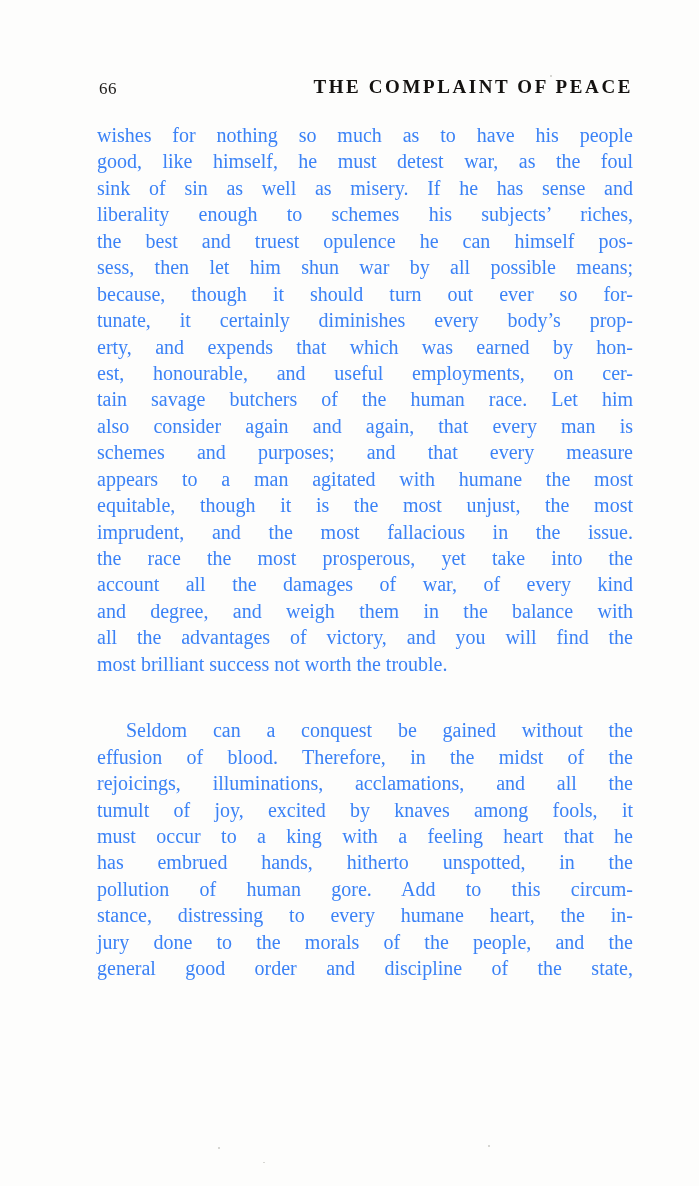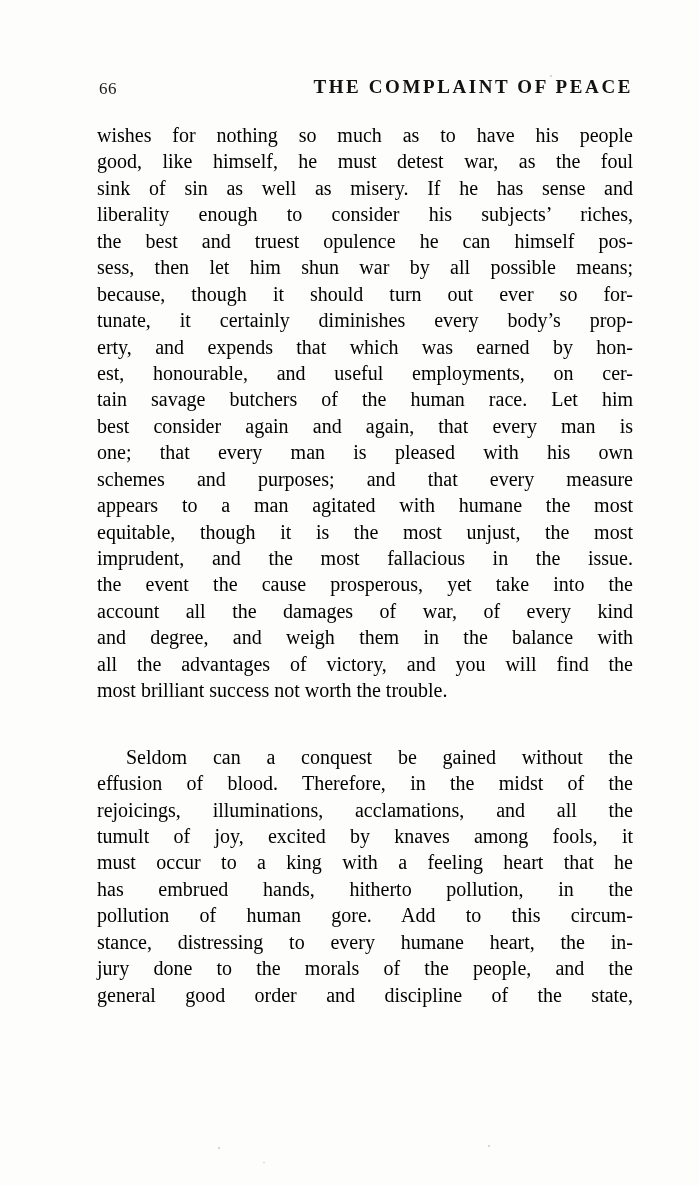--- a/index.html
+++ b/index.html
@@ -51,21 +51,21 @@
   .body-text {
     margin-top: 22px;
   }
   .line {
     font-size: 20px;
     line-height: 26.45px;
     height: 26.45px;
     text-align: justify;
     text-align-last: justify;
     white-space: nowrap;
-    color: #000000;
+    color: #3b82f6;
   }
   .line.indent {
     text-indent: 29px;
     margin-top: 40px;
   }
   .line.last-left {
     text-align-last: left;
   }
   
   .speck {
@@ -84,45 +84,44 @@
 <div class="page">
   <div class="column">
     <div class="running-header">
       <span class="page-number">66</span>
       <div class="header-title">THE COMPLAINT OF PEACE</div>
     </div>
     <div class="body-text">
         <div class="line">wishes for nothing so much as to have his people</div>
         <div class="line">good, like himself, he must detest war, as the foul</div>
         <div class="line">sink of sin as well as misery.  If he has sense and</div>
-        <div class="line">liberality enough to consider his subjects’ riches,</div>
+        <div class="line">liberality enough to schemes his subjects’ riches,</div>
         <div class="line">the best and truest opulence he can himself pos-</div>
         <div class="line">sess, then let him shun war by all possible means;</div>
         <div class="line">because, though it should turn out ever so for-</div>
         <div class="line">tunate, it certainly diminishes every body’s prop-</div>
         <div class="line">erty, and expends that which was earned by hon-</div>
         <div class="line">est, honourable, and useful employments, on cer-</div>
         <div class="line">tain savage butchers of the human race.  Let him</div>
-        <div class="line">best consider again and again, that every man is</div>
-        <div class="line">one;  that every man is pleased with his own</div>
+        <div class="line">also consider again and again, that every man is</div>
         <div class="line">schemes and purposes; and that every measure</div>
         <div class="line">appears to a man agitated with humane the most</div>
         <div class="line">equitable, though it is the most unjust, the most</div>
         <div class="line">imprudent, and the most fallacious in the issue.</div>
-        <div class="line">the event the cause prosperous, yet take into the</div>
+        <div class="line">the race the most prosperous, yet take into the</div>
         <div class="line">account all the damages of war, of every kind</div>
         <div class="line">and degree, and weigh them in the balance with</div>
         <div class="line">all the advantages of victory, and you will find the</div>
         <div class="line last-left">most brilliant success not worth the trouble.</div>
         <div class="line indent">Seldom can a conquest be gained without the</div>
         <div class="line">effusion of blood.  Therefore, in the midst of the</div>
         <div class="line">rejoicings, illuminations, acclamations, and all the</div>
         <div class="line">tumult of joy, excited by knaves among fools, it</div>
         <div class="line">must occur to a king with a feeling heart that he</div>
-        <div class="line">has embrued hands, hitherto pollution, in the</div>
+        <div class="line">has embrued hands, hitherto unspotted, in the</div>
         <div class="line">pollution of human gore.  Add to this circum-</div>
         <div class="line">stance, distressing to every humane heart, the in-</div>
         <div class="line">jury done to the morals of the people, and the</div>
         <div class="line">general good order and discipline of the state,</div>
       </div>
   </div>
   <div class="speck s1"></div>
   <div class="speck s2"></div>
   <div class="speck s3"></div>
   <div class="speck s4"></div>

